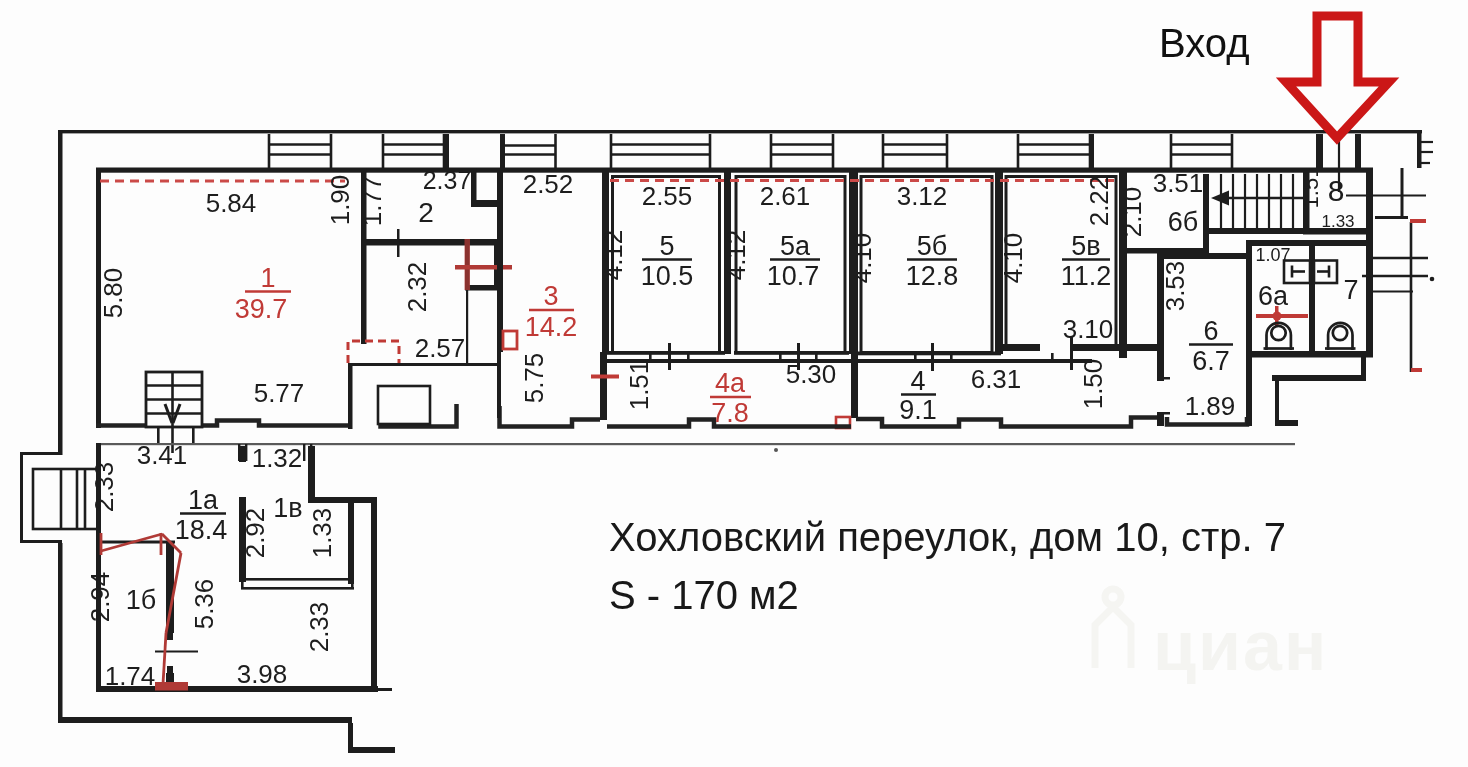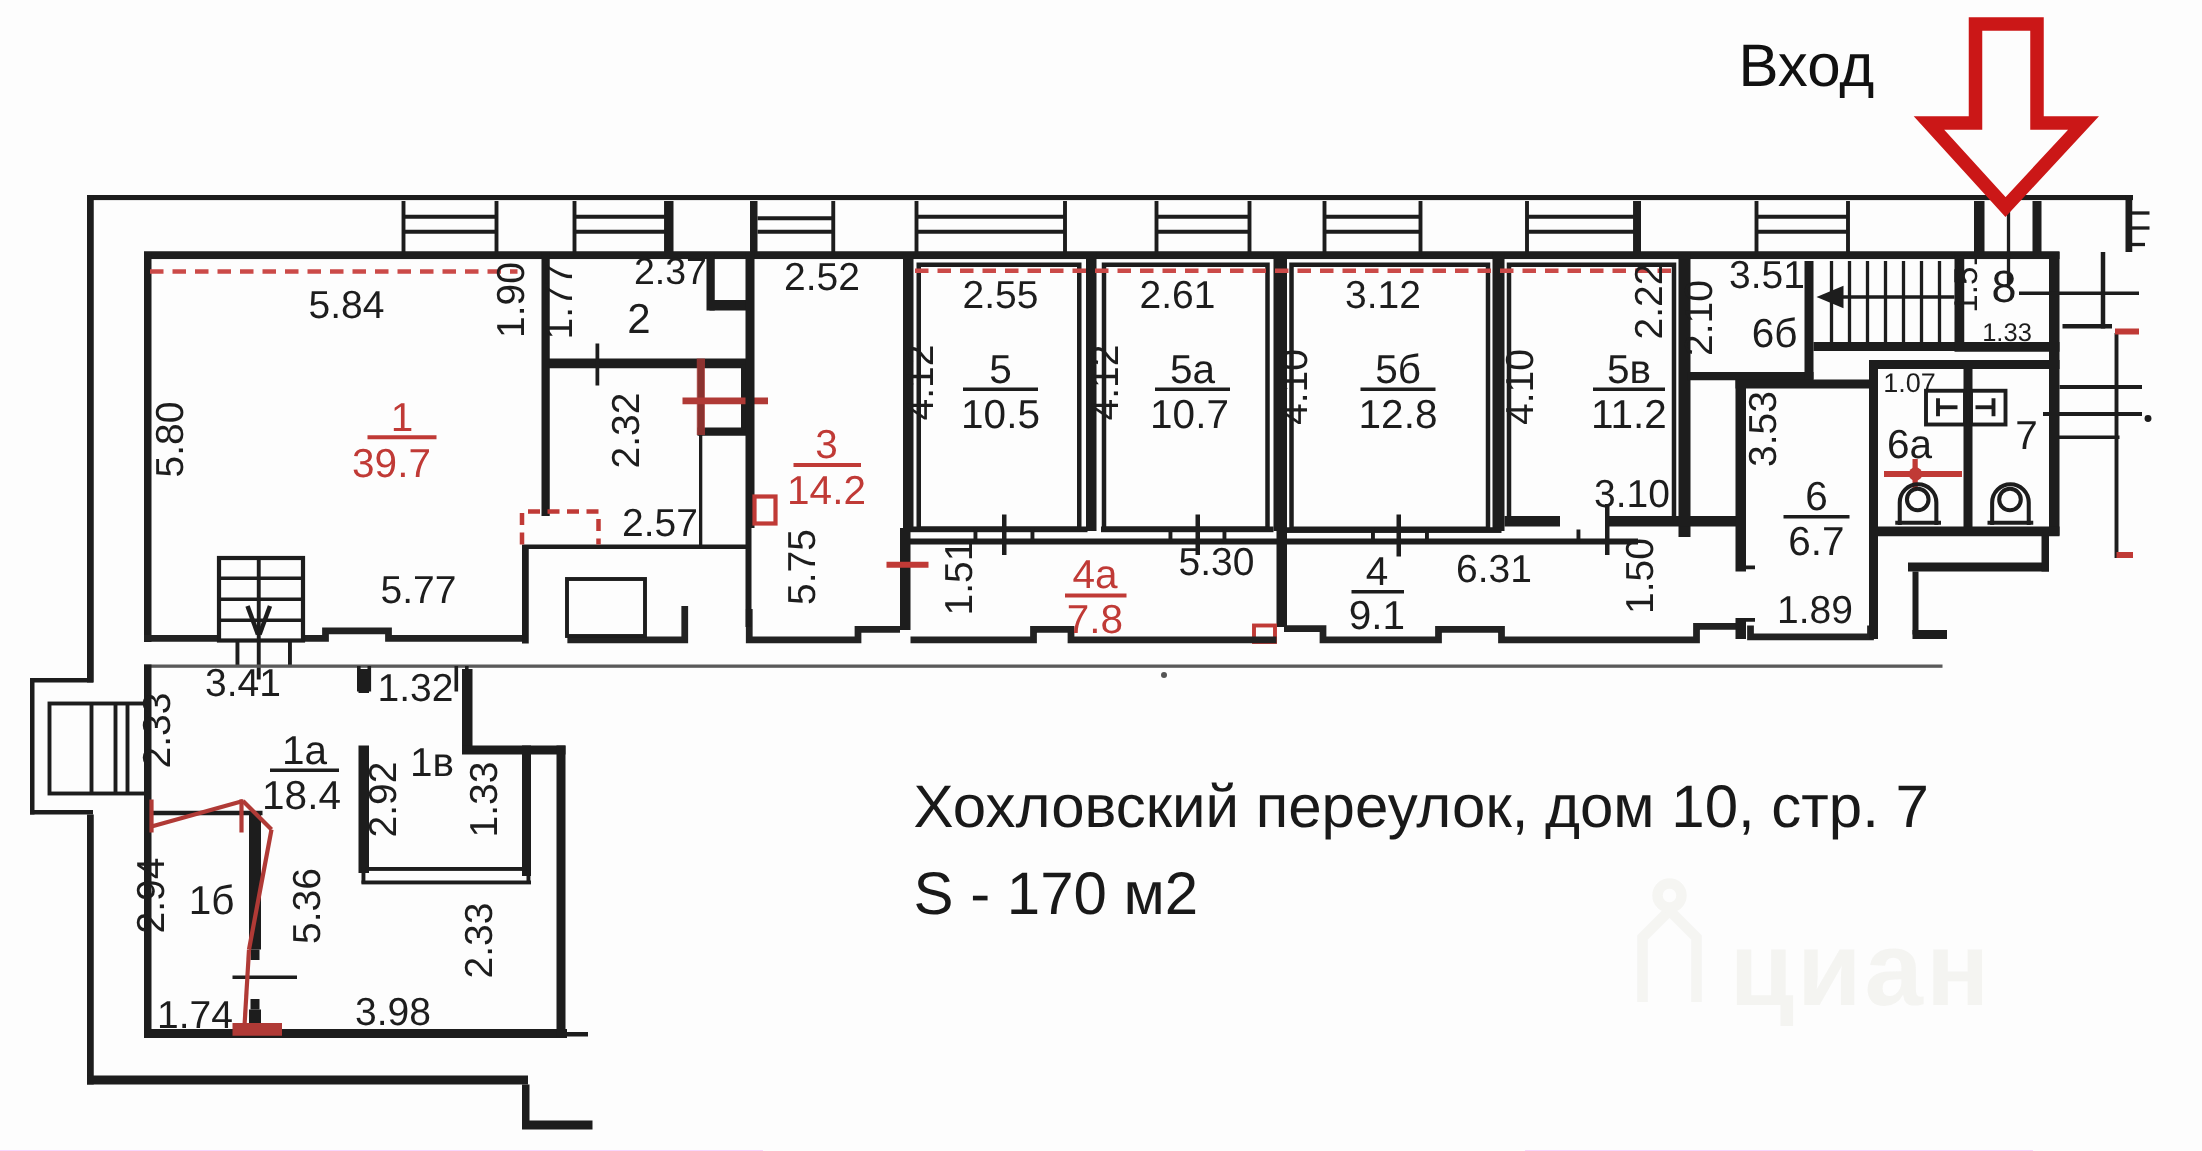--- a/index.html
+++ b/index.html
@@ -1,16 +1,16 @@
 <!DOCTYPE html>
 <html><head>
 <meta charset="utf-8">
 <style>
 html,body{margin:0;padding:0;background:#ffffff}
-.page{position:relative;width:1468px;height:767px;background:#d946ef;font-family:"Liberation Sans",sans-serif;overflow:hidden}
+.page{position:relative;width:1468px;height:767px;background:#fca5a5;font-family:"Liberation Sans",sans-serif;overflow:hidden}
 text{font-family:"Liberation Sans",sans-serif}
 </style>
 </head>
 <body>
 <div class="page">
 <svg width="1468" height="767" viewBox="0 0 1468 767" fill="#1d1d1d">
 <rect x="0" y="0" width="1468" height="767" fill="#fdfdfd"></rect>
 
 <rect x="58" y="130" width="1364" height="3.4" fill="#1d1d1d"></rect>
 

